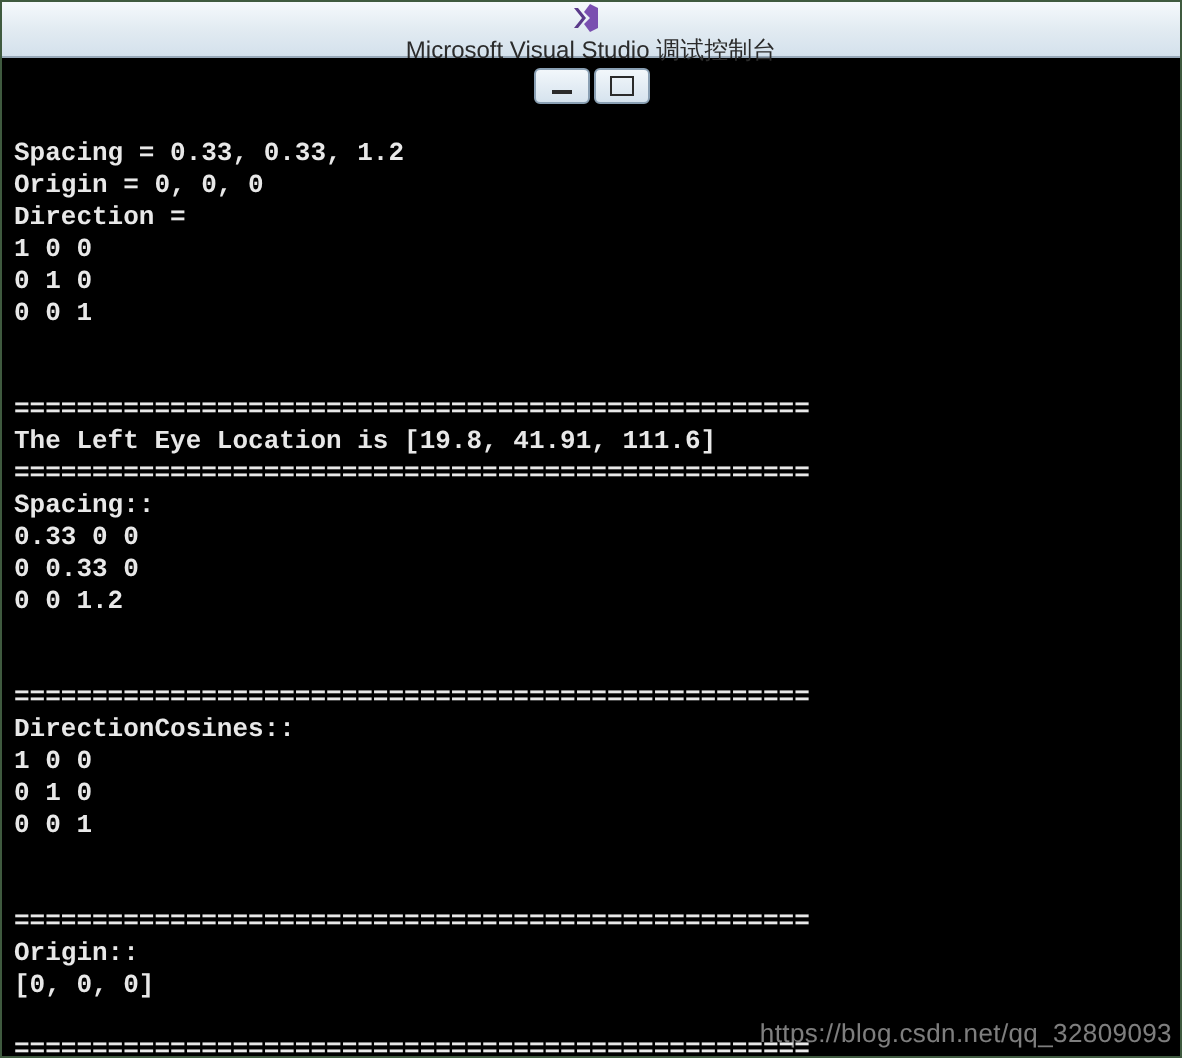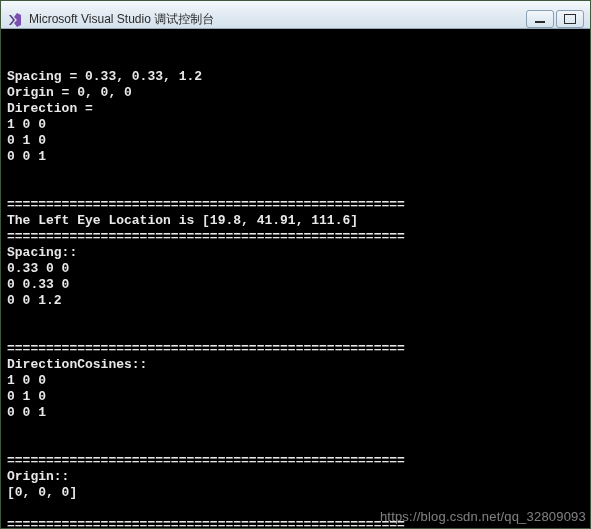--- a/index.html
+++ b/index.html
@@ -7,24 +7,25 @@
   .window {
     width: 591px; height: 529px;
     background: #000;
     border: 1px solid #3f5a3f;
     position: relative;
   }
   .titlebar {
     height: 28px;
     background: linear-gradient(to bottom, #f5f9fc 0%, #e2ebf2 50%, #d4e1ec 100%);
     border-bottom: 1px solid #97a8b8;
-    display: flex; align-items: flex-end;
+    display: flex; align-items: center;
     padding: 0 6px;
     font-size: 12px;
     color: #2b2b2b;
+    flex-direction: column;
   }
   .titlebar .icon {
     width: 16px; height: 16px;
     margin-right: 6px;
     display: inline-flex; align-items: center; justify-content: center;
   }
   .titlebar .title { flex: 0 0 auto; }
   .titlebar .spacer { flex: 1; }
   .win-btns { display: flex; gap: 2px; }
   .win-btn {

